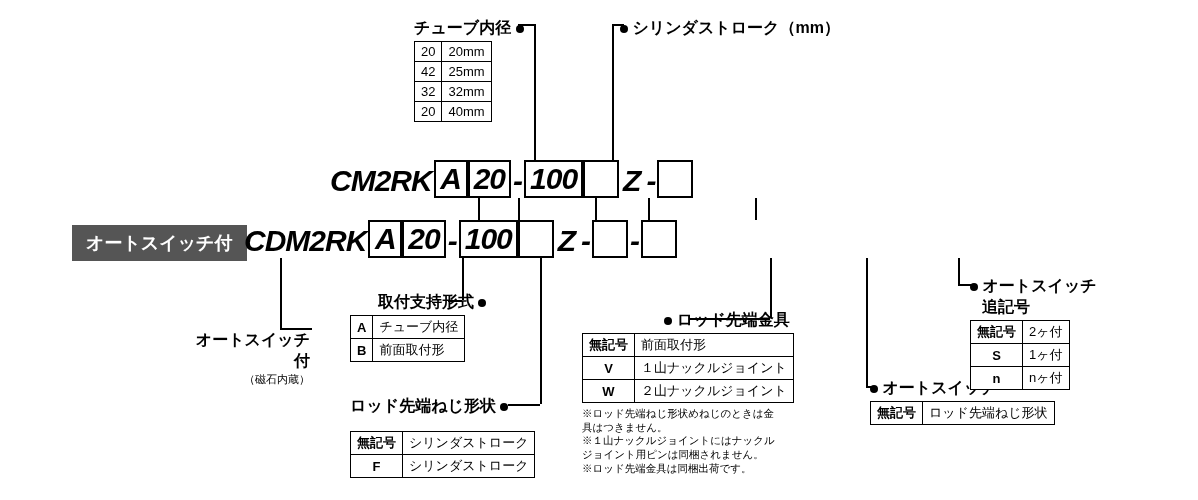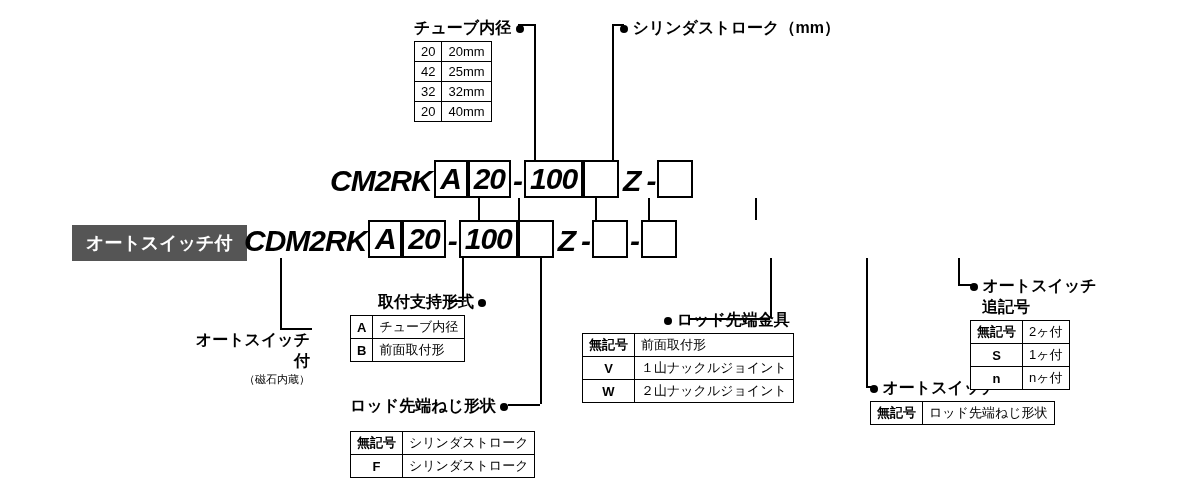--- a/index.html
+++ b/index.html
@@ -202,20 +202,25 @@
     <tr>
           <td style="text-align:center;font-weight:bold;">V</td>
           <td>１山ナックルジョイント</td>
         </tr>
     <tr>
           <td style="text-align:center;font-weight:bold;">W</td>
           <td>２山ナックルジョイント</td>
         </tr>
   </tbody>
     </table>
+  <div class="small-note" style="margin-top:4px;">
+    <div>※ロッド先端ねじ形状めねじのときは金具はつきません。</div>
+    <div>※１山ナックルジョイントにはナックルジョイント用ピンは同梱されません。</div>
+    <div>※ロッド先端金具は同梱出荷です。</div>
+  </div>
 </div>
 <div class="leader" style="left:770px; top:258px; width:1.5px; height:60px;"></div>
 <div class="leader" style="left:690px; top:318px; width:80px; height:1.5px;"></div>
 
 <div class="abs" style="left:870px; top:378px;">
   <div class="sect-title" style="margin-bottom:2px;"><span class="dot"></span> <span>オートスイッチ</span></div>
   <table class="tbl">
     <tbody>
         <tr>
           <td style="text-align:center;font-weight:bold;">無記号</td>

